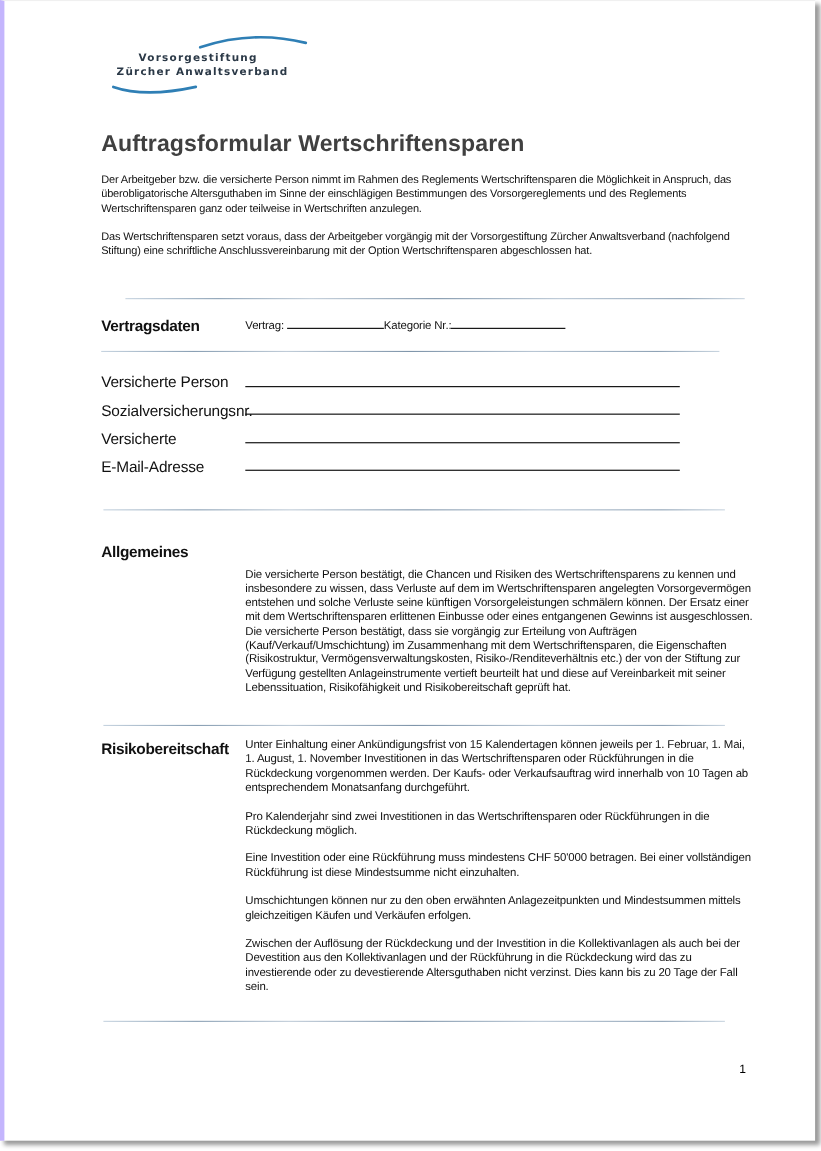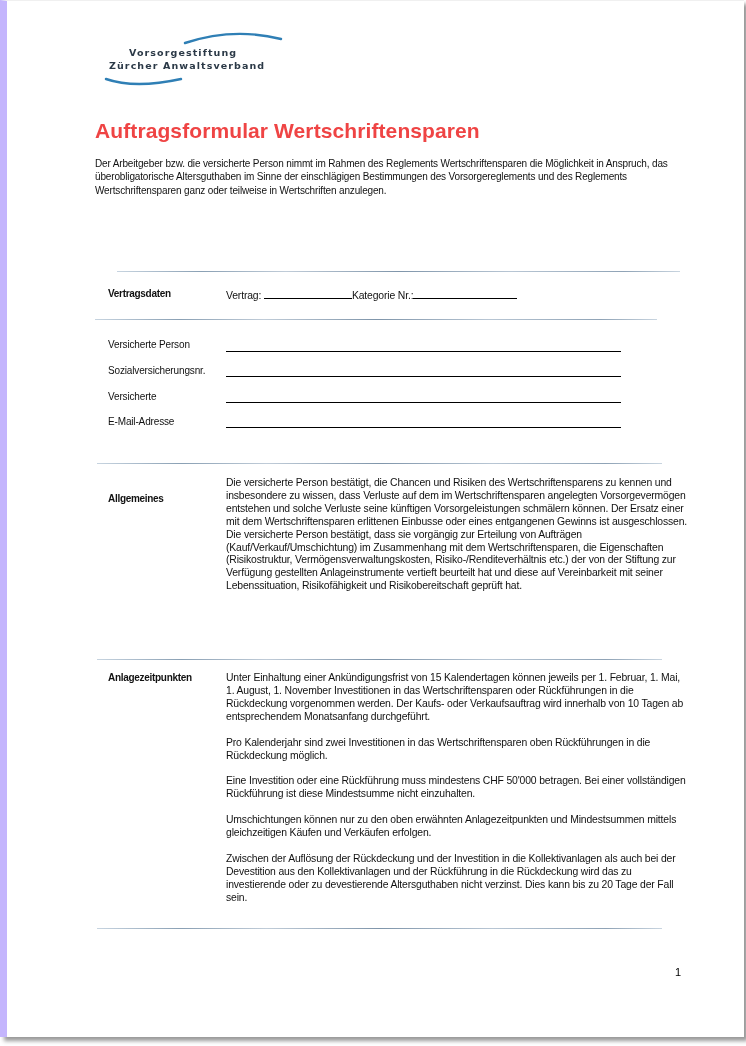--- a/index.html
+++ b/index.html
@@ -2,40 +2,40 @@
 <html><head>
 <meta charset="utf-8">
 <style>
   html, body { margin: 0; padding: 0; }
   body {
     width: 746px; height: 1046px; background: #ffffff; position: relative; overflow: hidden;
     font-family: "Liberation Sans", sans-serif; color: #111;
   }
   .page {
     position: absolute; left: 0; top: 0; width: 737px; height: 1036px; background: #fff;
-    border-top: 1px solid #f0f0f0; border-left: 7px solid #c4b5fd;
+    border-top: 1px solid #f0f0f0; border-left: 4px solid #c4b5fd;
     box-shadow: 4px 4px 4px #9a9a9a;
   }
   .logo { position: absolute; left: 96px; top: 28px; width: 170px; height: 60px; }
   .logo svg { position: absolute; left: 0; top: 0; }
   .logo-line1, .logo-line2 {
     position: absolute; font-family: "DejaVu Sans", sans-serif; font-weight: bold;
     font-size: 9.5px; color: #2b3947; letter-spacing: 1.1px; white-space: nowrap;
   }
   .logo-line1 { left: 26px; top: 18px; }
   .logo-line2 { left: 6px; top: 31px; }
   .address { position: absolute; left: 291px; top: 46px; font-family: "DejaVu Sans", sans-serif;
     font-size: 8.3px; line-height: 14px; color: #2a2a2a; letter-spacing: -0.2px; white-space: nowrap; }
-  h1 { position: absolute; left: 88px; top: 118px; margin: 0; font-size: 21px; font-weight: bold; color: #ef4444; letter-spacing: 0.1px; }
+  h1 { position: absolute; left: 88px; top: 118px; margin: 0; font-size: 21px; font-weight: bold; color: #404040; letter-spacing: 0.1px; }
   .para { position: absolute; left: 88px; width: 600px; font-size: 10px; line-height: 13.3px; color: #111; letter-spacing: -0.15px; }
   .p1 { top: 156px; }
   .p2 { top: 208px; }
   .sep { position: absolute; height: 1px;
     background: linear-gradient(90deg, #c7d4e0 0%, #8aa0b4 15%, #c0ccd8 30%, #7f95aa 50%, #b8c6d4 70%, #8fa3b6 90%, #c9d5e0 100%); }
-  .label { position: absolute; left: 88px; font-size: 10px; color: #111; letter-spacing: -0.15px; margin-left: 13px; }
+  .label { position: absolute; left: 88px; font-size: 14px; color: #111; letter-spacing: -0.15px; }
   .label.bold { font-weight: bold; letter-spacing: -0.3px; }
   .inline-field { position: absolute; font-size: 10.4px; color: #111; white-space: nowrap; letter-spacing: -0.15px; }
   .blank { display: inline-block; border-bottom: 1px solid #000; height: 10px; vertical-align: baseline; }
   .field-line { position: absolute; left: 219px; width: 395px; height: 0; border-bottom: 1px solid #000; }
   .block { position: absolute; left: 219px; width: 465px; font-size: 10.4px; line-height: 12.9px; color: #111; letter-spacing: -0.15px; }
   .block p { margin: 0 0 13px 0; }
   .pagenum { position: absolute; left: 668px; top: 965px; font-size: 11px; color: #000; }
 </style>
 </head>
 <body>
@@ -48,20 +48,21 @@
       <path d="M3 50 Q 32 60 78 50" stroke="#2f7fb5" stroke-width="2.4" fill="none" stroke-linecap="round"></path>
     </svg>
     <div class="logo-line1">Vorsorgestiftung</div>
     <div class="logo-line2">Zürcher Anwaltsverband</div>
   </div>
 
 
   <h1>Auftragsformular Wertschriftensparen</h1>
 
   <div class="para p1">Der Arbeitgeber bzw. die versicherte Person nimmt im Rahmen des Reglements Wertschriftensparen die Möglichkeit in Anspruch, das überobligatorische Altersguthaben im Sinne der einschlägigen Bestimmungen des Vorsorgereglements und des Reglements Wertschriftensparen ganz oder teilweise in Wertschriften anzulegen.</div>
+  <div class="para p2">Das Wertschriftensparen setzt voraus, dass der Arbeitgeber vorgängig mit der Vorsorgestiftung Zürcher Anwaltsverband (nachfolgend Stiftung) eine schriftliche Anschlussvereinbarung mit der Option Wertschriftensparen abgeschlossen hat.</div>
 
   <div class="sep" style="left:110px; top:270px; width:563px;"></div>
 
   <div class="label bold" style="top:287px;">Vertragsdaten</div>
   <div class="inline-field" style="left:219px; top:287px;">
     <span>Vertrag:</span>
     <span class="blank" style="width:88px;"></span><span>Kategorie Nr.:</span><span class="blank" style="width:104px;"></span>
   </div>
 
   <div class="sep" style="left:88px; top:318px; width:562px;"></div>
@@ -74,31 +75,31 @@
 
   <div class="label" style="top:390px;">Versicherte</div>
   <div class="field-line" style="top:401px;"></div>
 
   <div class="label" style="top:415px;">E-Mail-Adresse</div>
   <div class="field-line" style="top:426px;"></div>
 
   <div class="sep" style="left:90px; top:462px; width:565px;"></div>
 
   <div class="label bold" style="top:492px;">Allgemeines</div>
-  <div class="block" style="top:476px;">
+  <div class="block" style="top:516px;">
     <div>Die versicherte Person bestätigt, die Chancen und Risiken des Wertschriftensparens zu kennen und insbesondere zu wissen, dass Verluste auf dem im Wertschriftensparen angelegten Vorsorgevermögen entstehen und solche Verluste seine künftigen Vorsorgeleistungen schmälern können. Der Ersatz einer mit dem Wertschriftensparen erlittenen Einbusse oder eines entgangenen Gewinns ist ausgeschlossen.</div>
     <div>Die versicherte Person bestätigt, dass sie vorgängig zur Erteilung von Aufträgen (Kauf/Verkauf/Umschichtung) im Zusammenhang mit dem Wertschriftensparen, die Eigenschaften (Risikostruktur, Vermögensverwaltungskosten, Risiko-/Renditeverhältnis etc.) der von der Stiftung zur Verfügung gestellten Anlageinstrumente vertieft beurteilt hat und diese auf Vereinbarkeit mit seiner Lebenssituation, Risikofähigkeit und Risikobereitschaft geprüft hat.</div>
   </div>
 
   <div class="sep" style="left:90px; top:658px; width:565px;"></div>
 
-  <div class="label bold" style="top:671px;">Anlagezeitpunkten</div>
+  <div class="label bold" style="top:671px;">Risikobereitschaft</div>
   <div class="block" style="top:671px;">
     <p>Unter Einhaltung einer Ankündigungsfrist von 15 Kalendertagen können jeweils per 1. Februar, 1. Mai, 1. August, 1. November Investitionen in das Wertschriftensparen oder Rückführungen in die Rückdeckung vorgenommen werden. Der Kaufs- oder Verkaufsauftrag wird innerhalb von 10 Tagen ab entsprechendem Monatsanfang durchgeführt.</p>
-    <p>Pro Kalenderjahr sind zwei Investitionen in das Wertschriftensparen oben Rückführungen in die Rückdeckung möglich.</p>
+    <p>Pro Kalenderjahr sind zwei Investitionen in das Wertschriftensparen oder Rückführungen in die Rückdeckung möglich.</p>
     <p>Eine Investition oder eine Rückführung muss mindestens CHF 50'000 betragen. Bei einer vollständigen Rückführung ist diese Mindestsumme nicht einzuhalten.</p>
     <p>Umschichtungen können nur zu den oben erwähnten Anlagezeitpunkten und Mindestsummen mittels gleichzeitigen Käufen und Verkäufen erfolgen.</p>
     <p>Zwischen der Auflösung der Rückdeckung und der Investition in die Kollektivanlagen als auch bei der Devestition aus den Kollektivanlagen und der Rückführung in die Rückdeckung wird das zu investierende oder zu devestierende Altersguthaben nicht verzinst. Dies kann bis zu 20 Tage der Fall sein.</p>
   </div>
 
   <div class="sep" style="left:90px; top:927px; width:565px;"></div>
 
   <div class="pagenum">1</div>
 </div>
 

